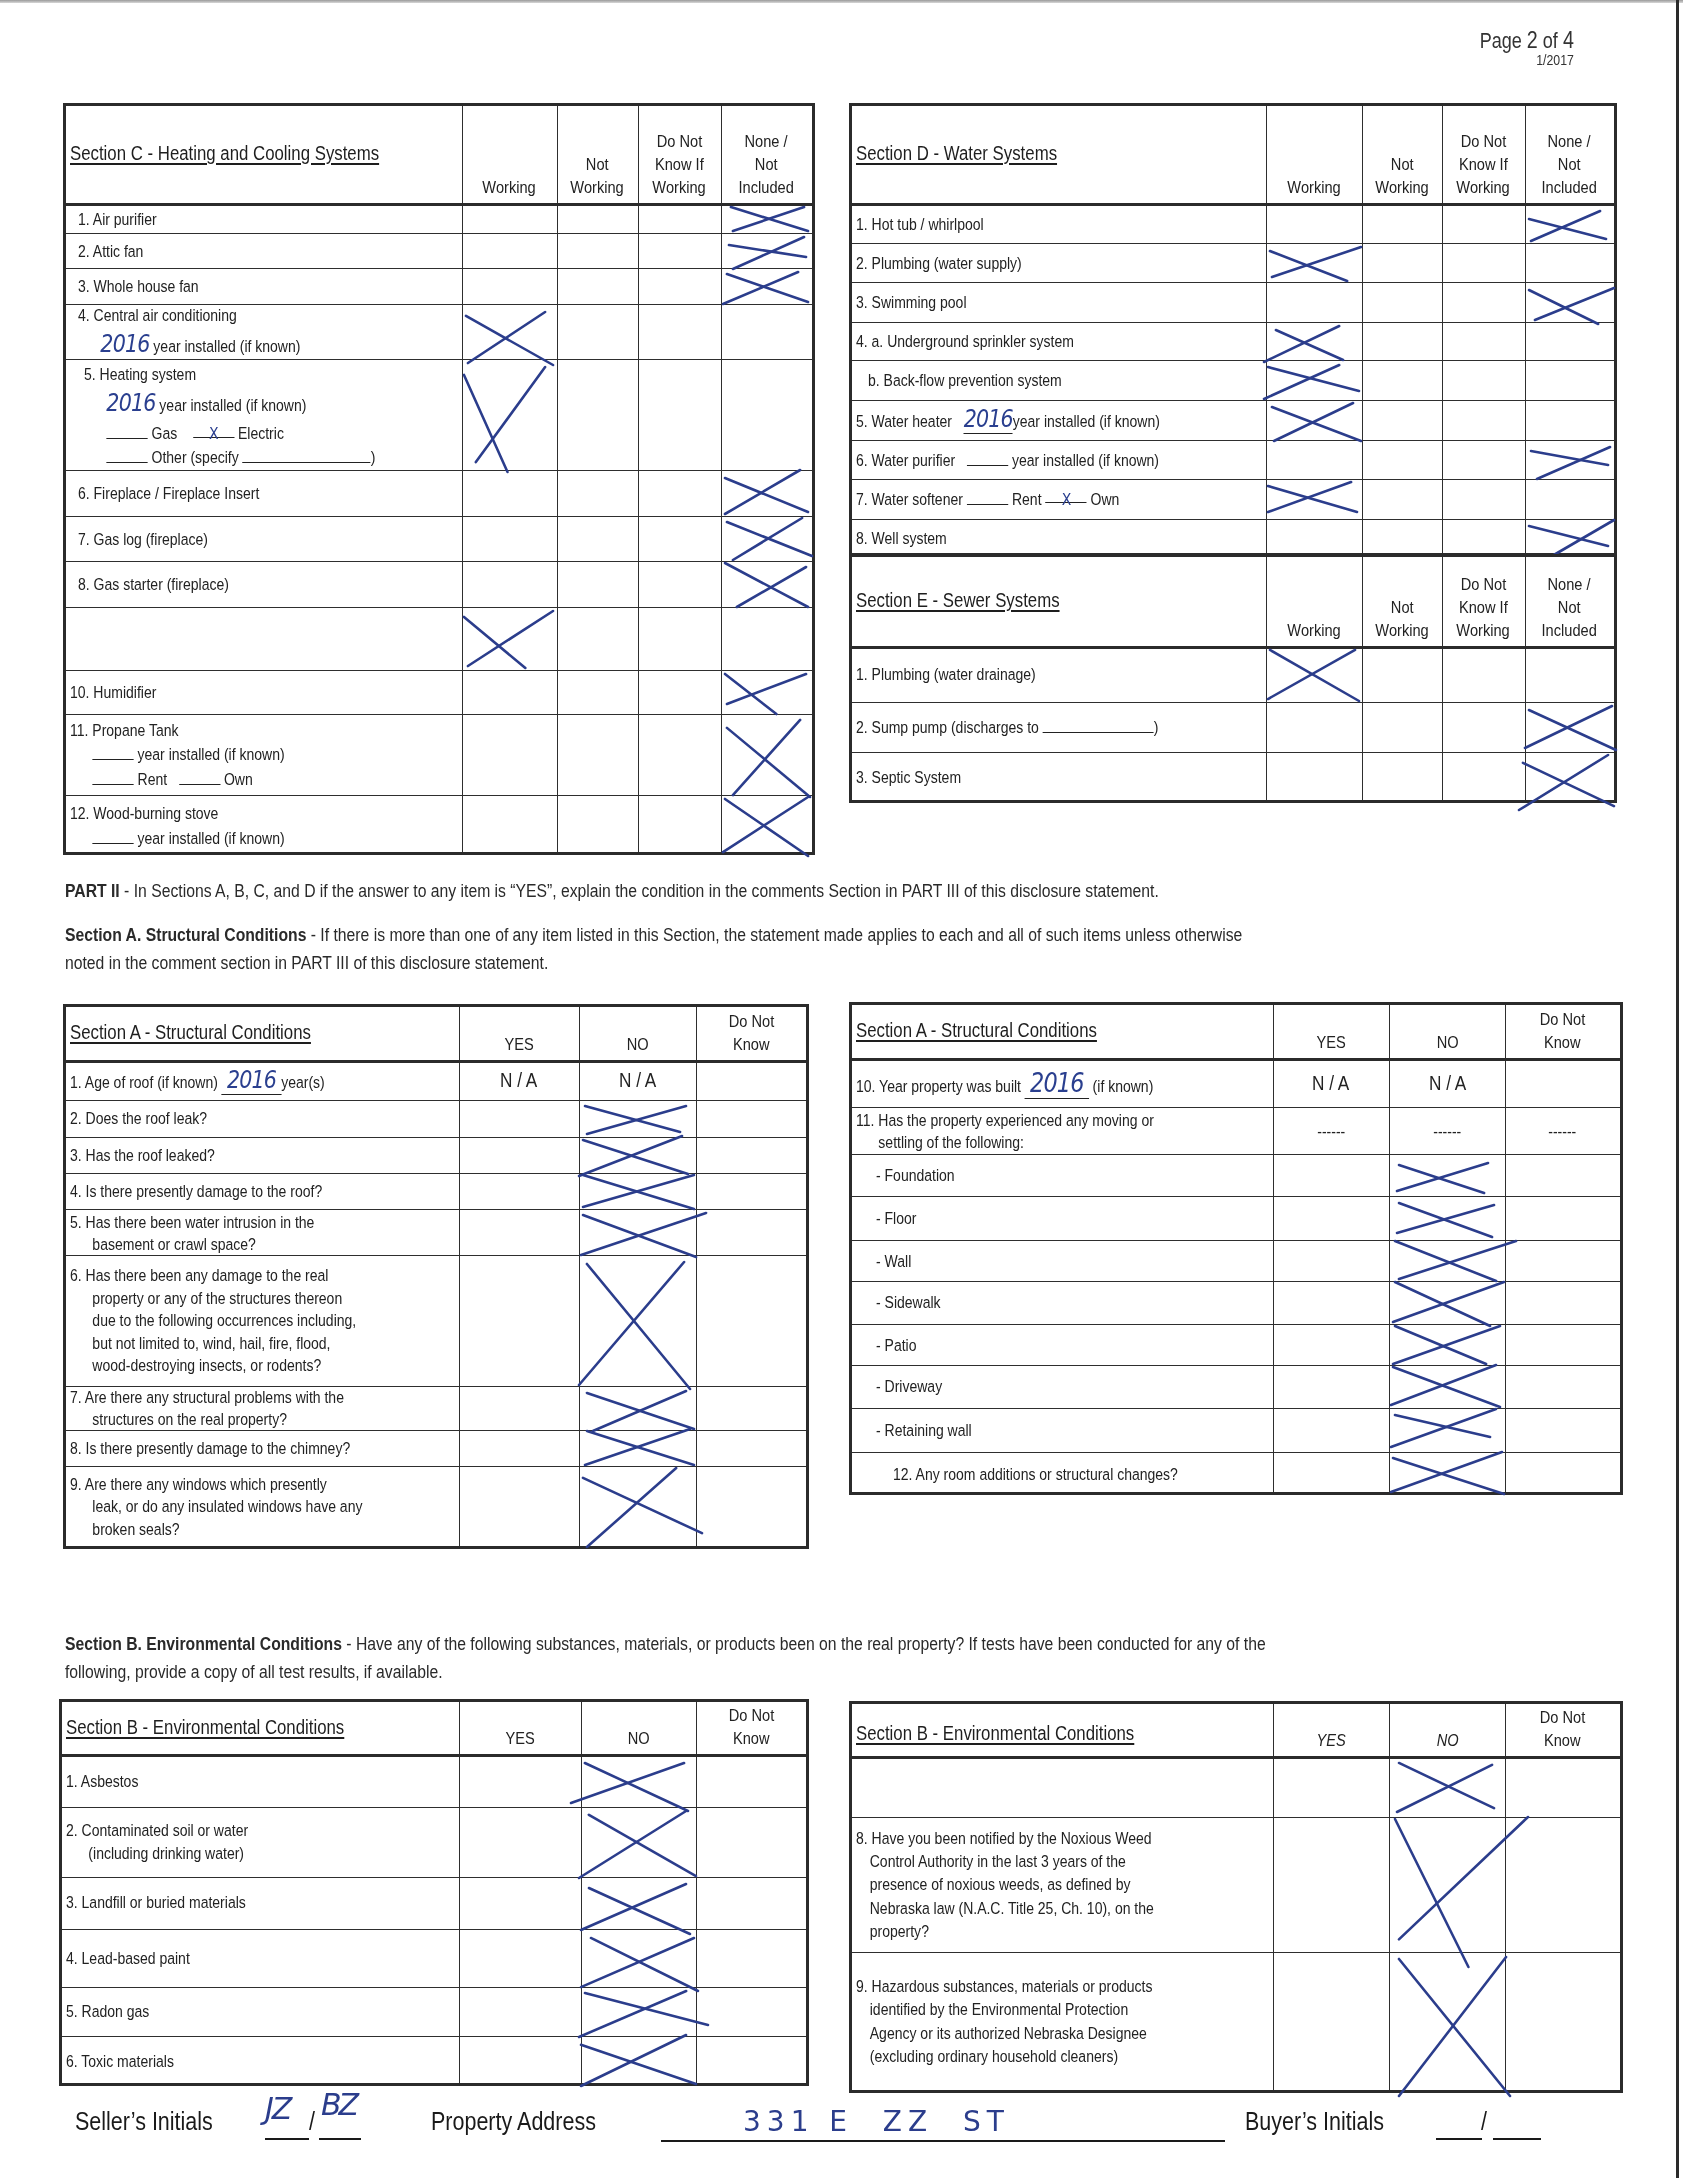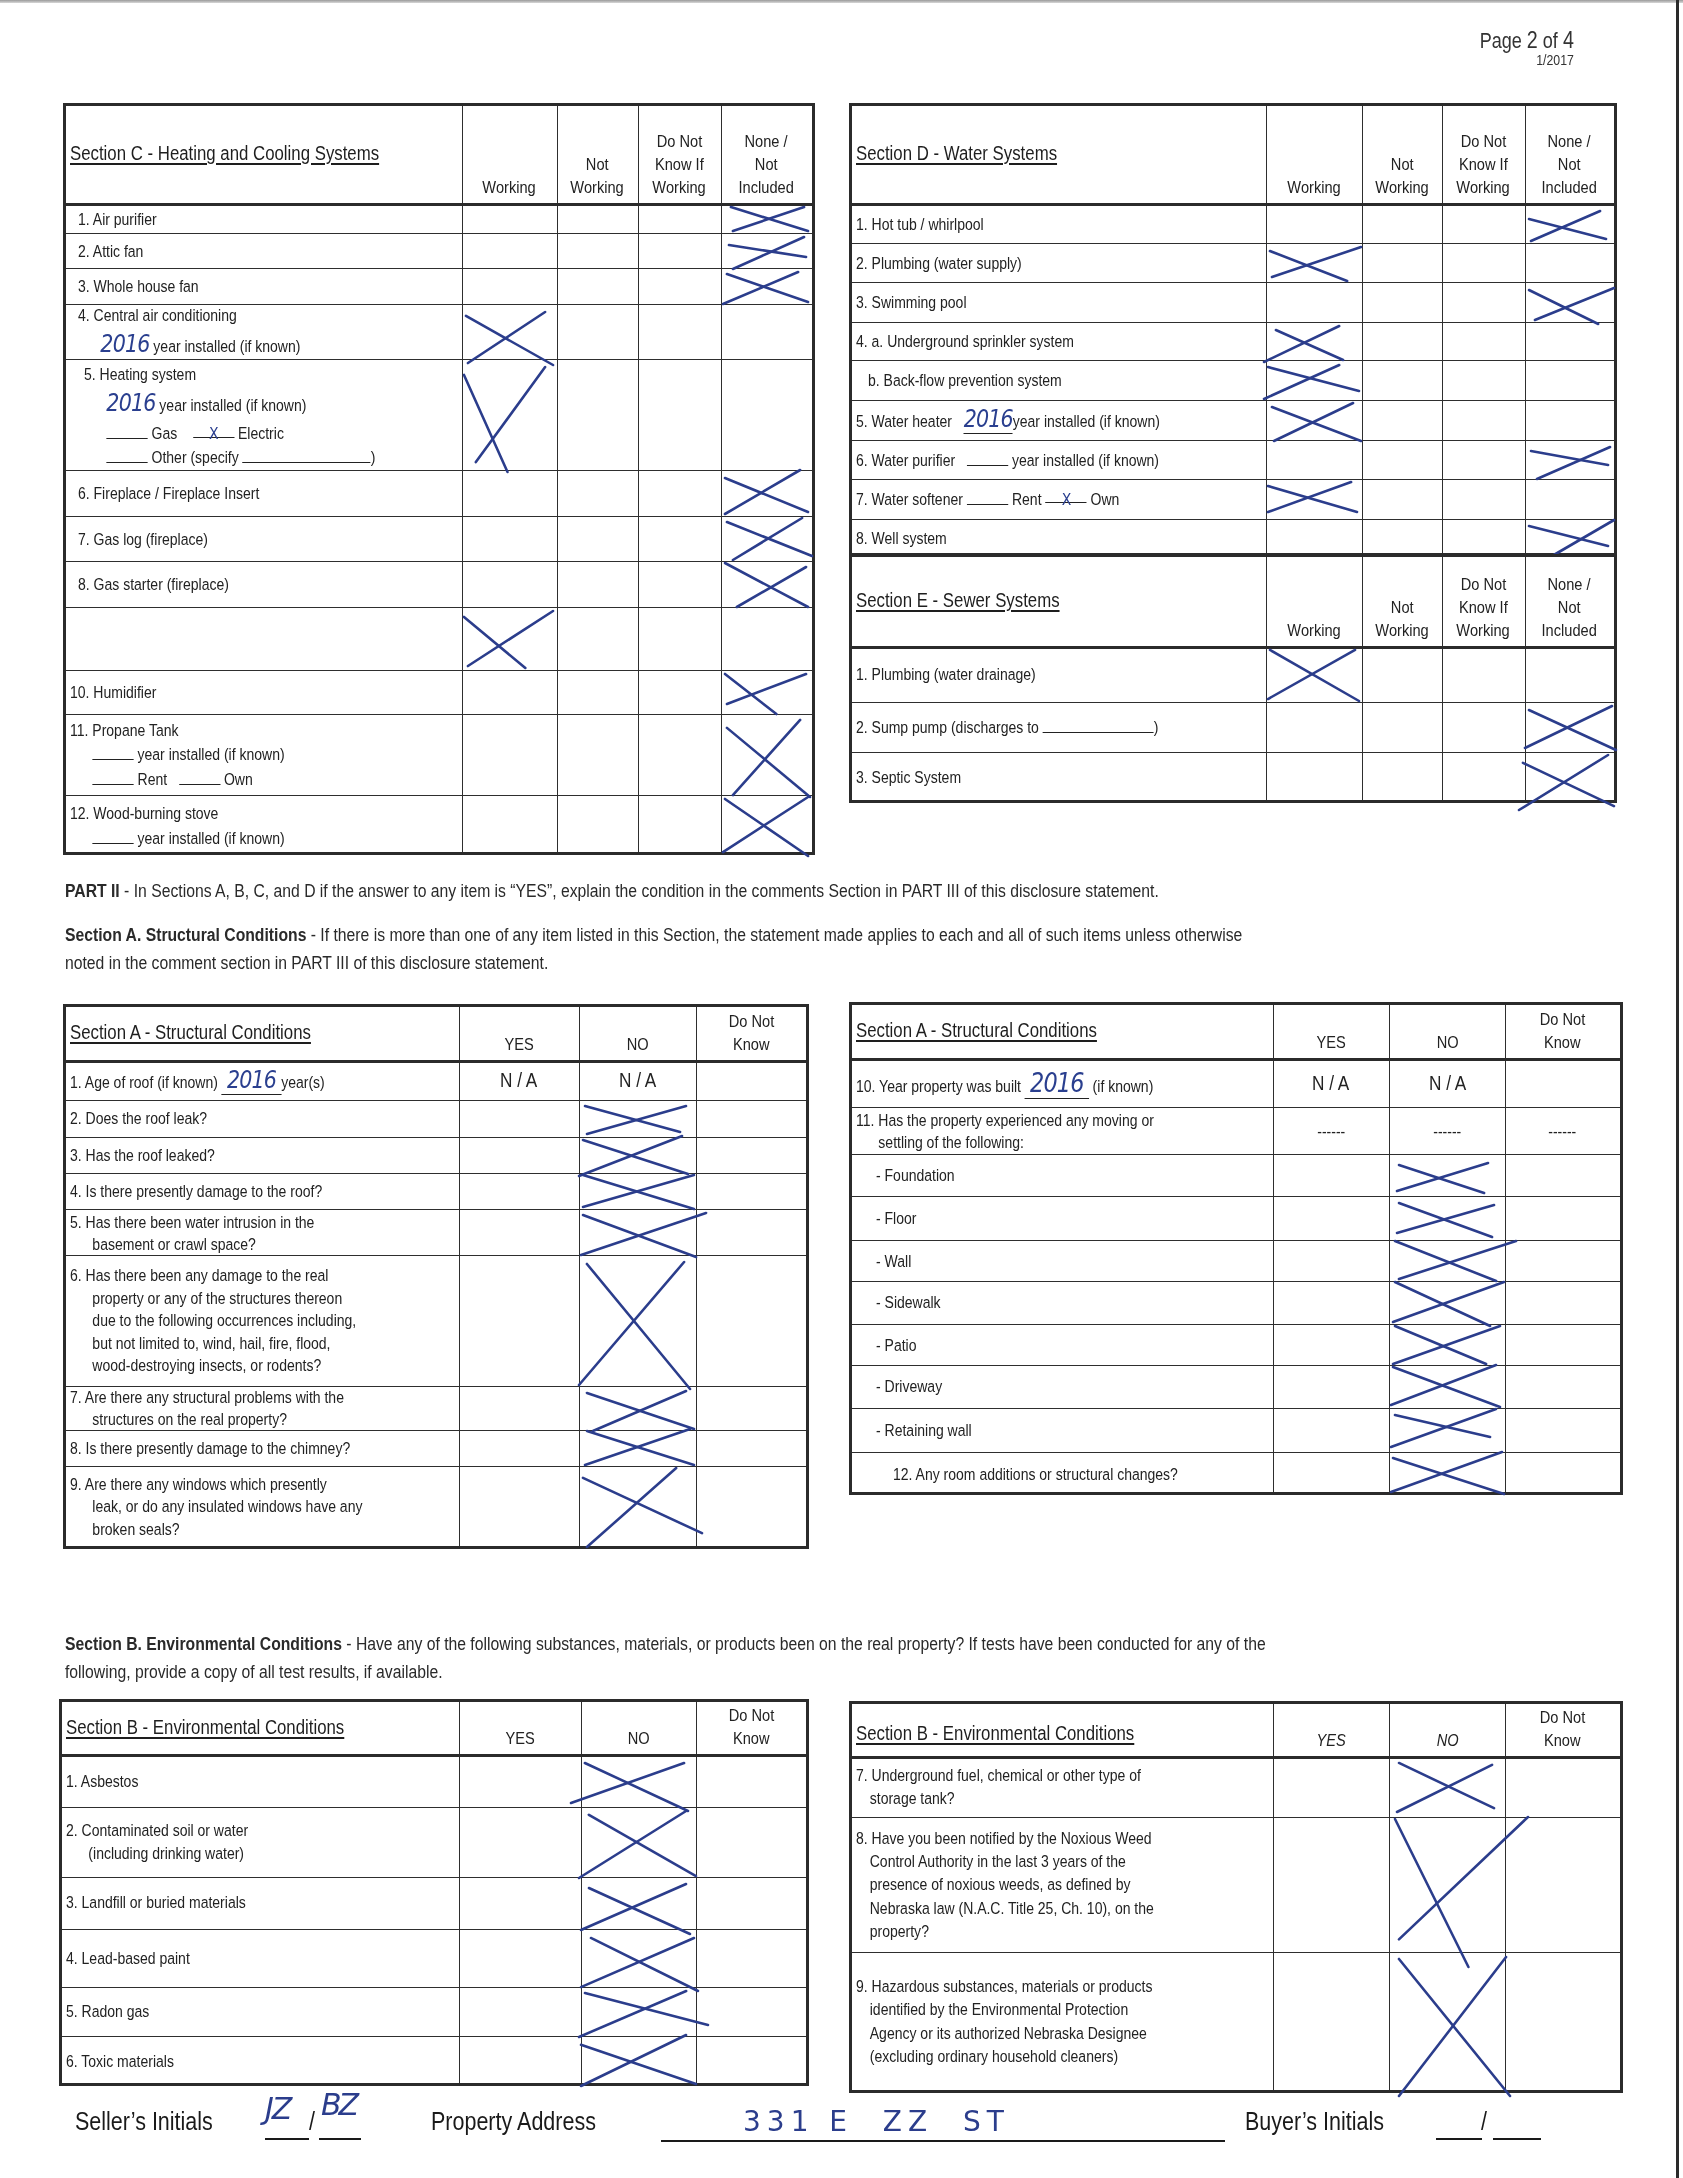--- a/index.html
+++ b/index.html
@@ -686,24 +686,20 @@
       <span style="font-style:italic;">YES</span>
     </div>
   <div class="col-hdr" style="left:537px; top:0; width:117px; height:52px;">
       <span style="font-style:italic;">NO</span>
     </div>
   <div class="col-hdr" style="left:653px; top:0; width:115px; height:52px;">
       <span>Do Not</span>
       <span>Know</span>
     </div>
 
-  <div class="cell" style="left:4px; top:54px; height:58px; flex-direction:column; align-items:flex-start; justify-content:center; line-height:1.4;">
-    <span class="txt">7. Underground fuel, chemical or other type of</span>
-      <span class="txt indent" style="padding-left:16px;">storage tank?</span>
-  </div>
   <div class="cell" style="left:4px; top:113px; height:136px; flex-direction:column; align-items:flex-start; justify-content:center; line-height:1.42;">
     <span class="txt">8. Have you been notified by the Noxious Weed</span>
     <span class="txt" style="padding-left:16px;">Control Authority in the last 3 years of the</span>
     <span class="txt" style="padding-left:16px;">presence of noxious weeds, as defined by</span>
     <span class="txt" style="padding-left:16px;">Nebraska law (N.A.C. Title 25, Ch. 10), on the</span>
     <span class="txt" style="padding-left:16px;">property?</span>
   </div>
   <div class="cell" style="left:4px; top:248px; height:139px; flex-direction:column; align-items:flex-start; justify-content:center; line-height:1.42;">
     <span class="txt">9. Hazardous substances, materials or products</span>
     <span class="txt" style="padding-left:16px;">identified by the Environmental Protection</span>

